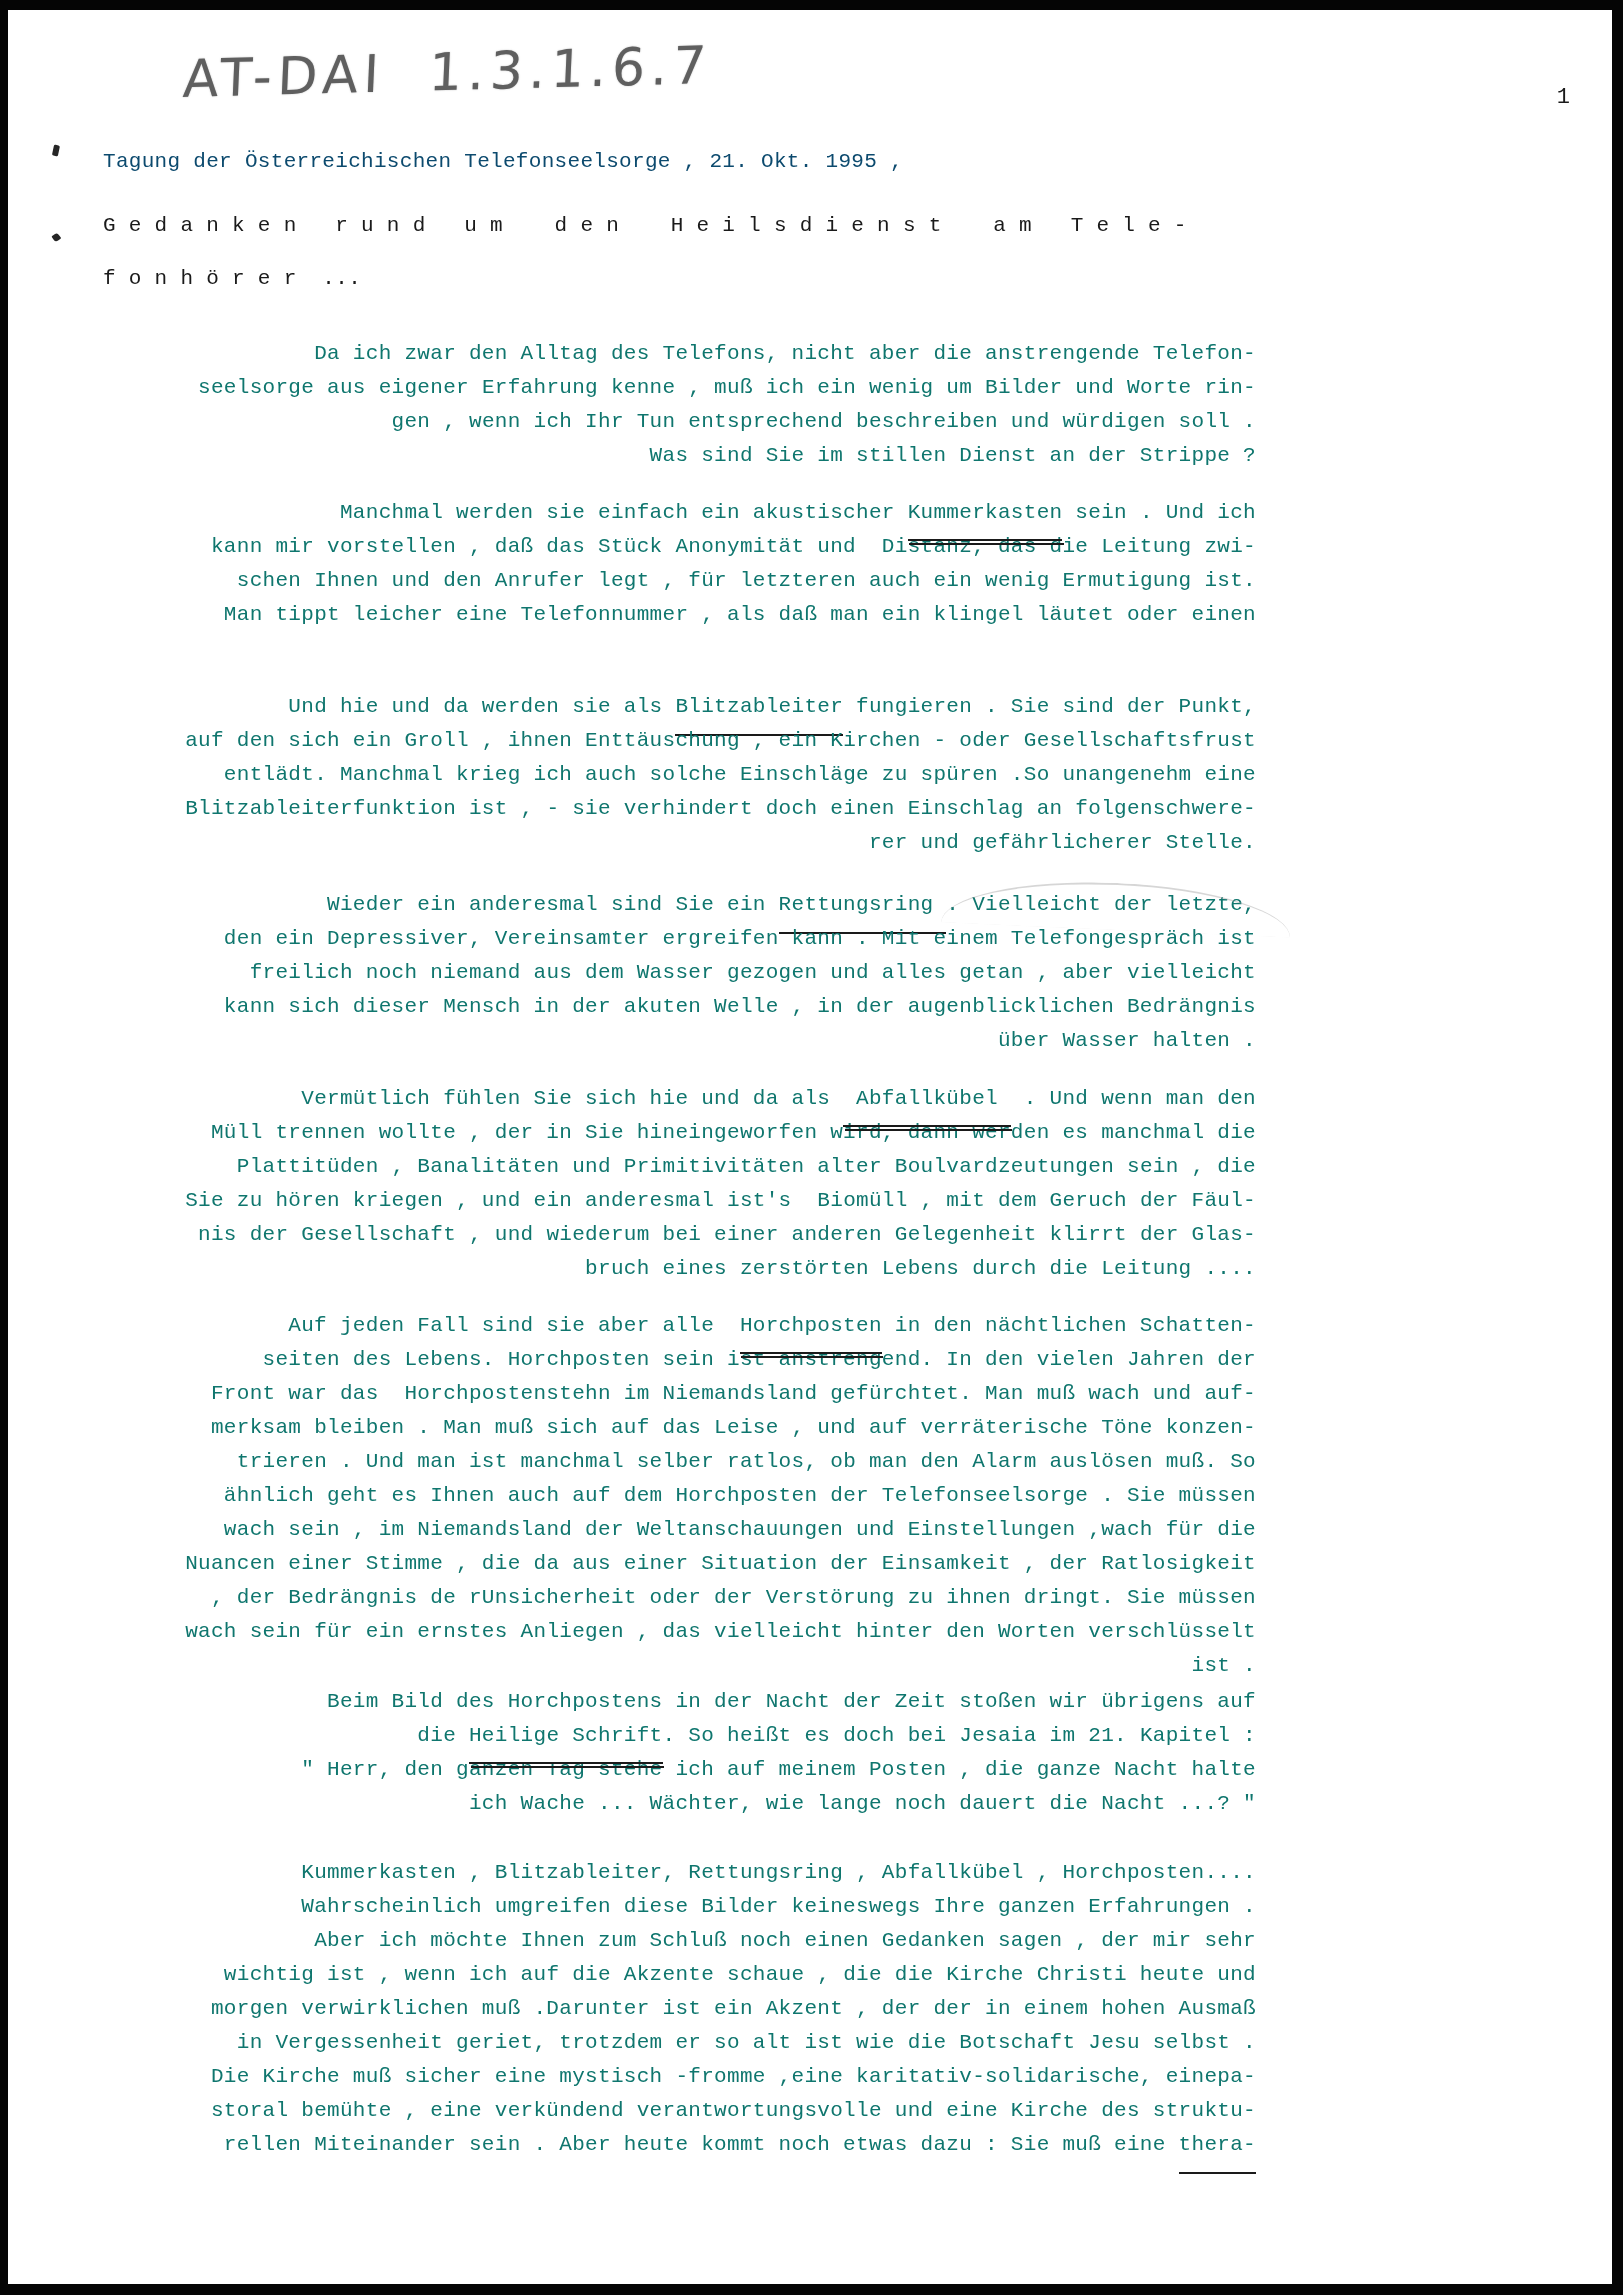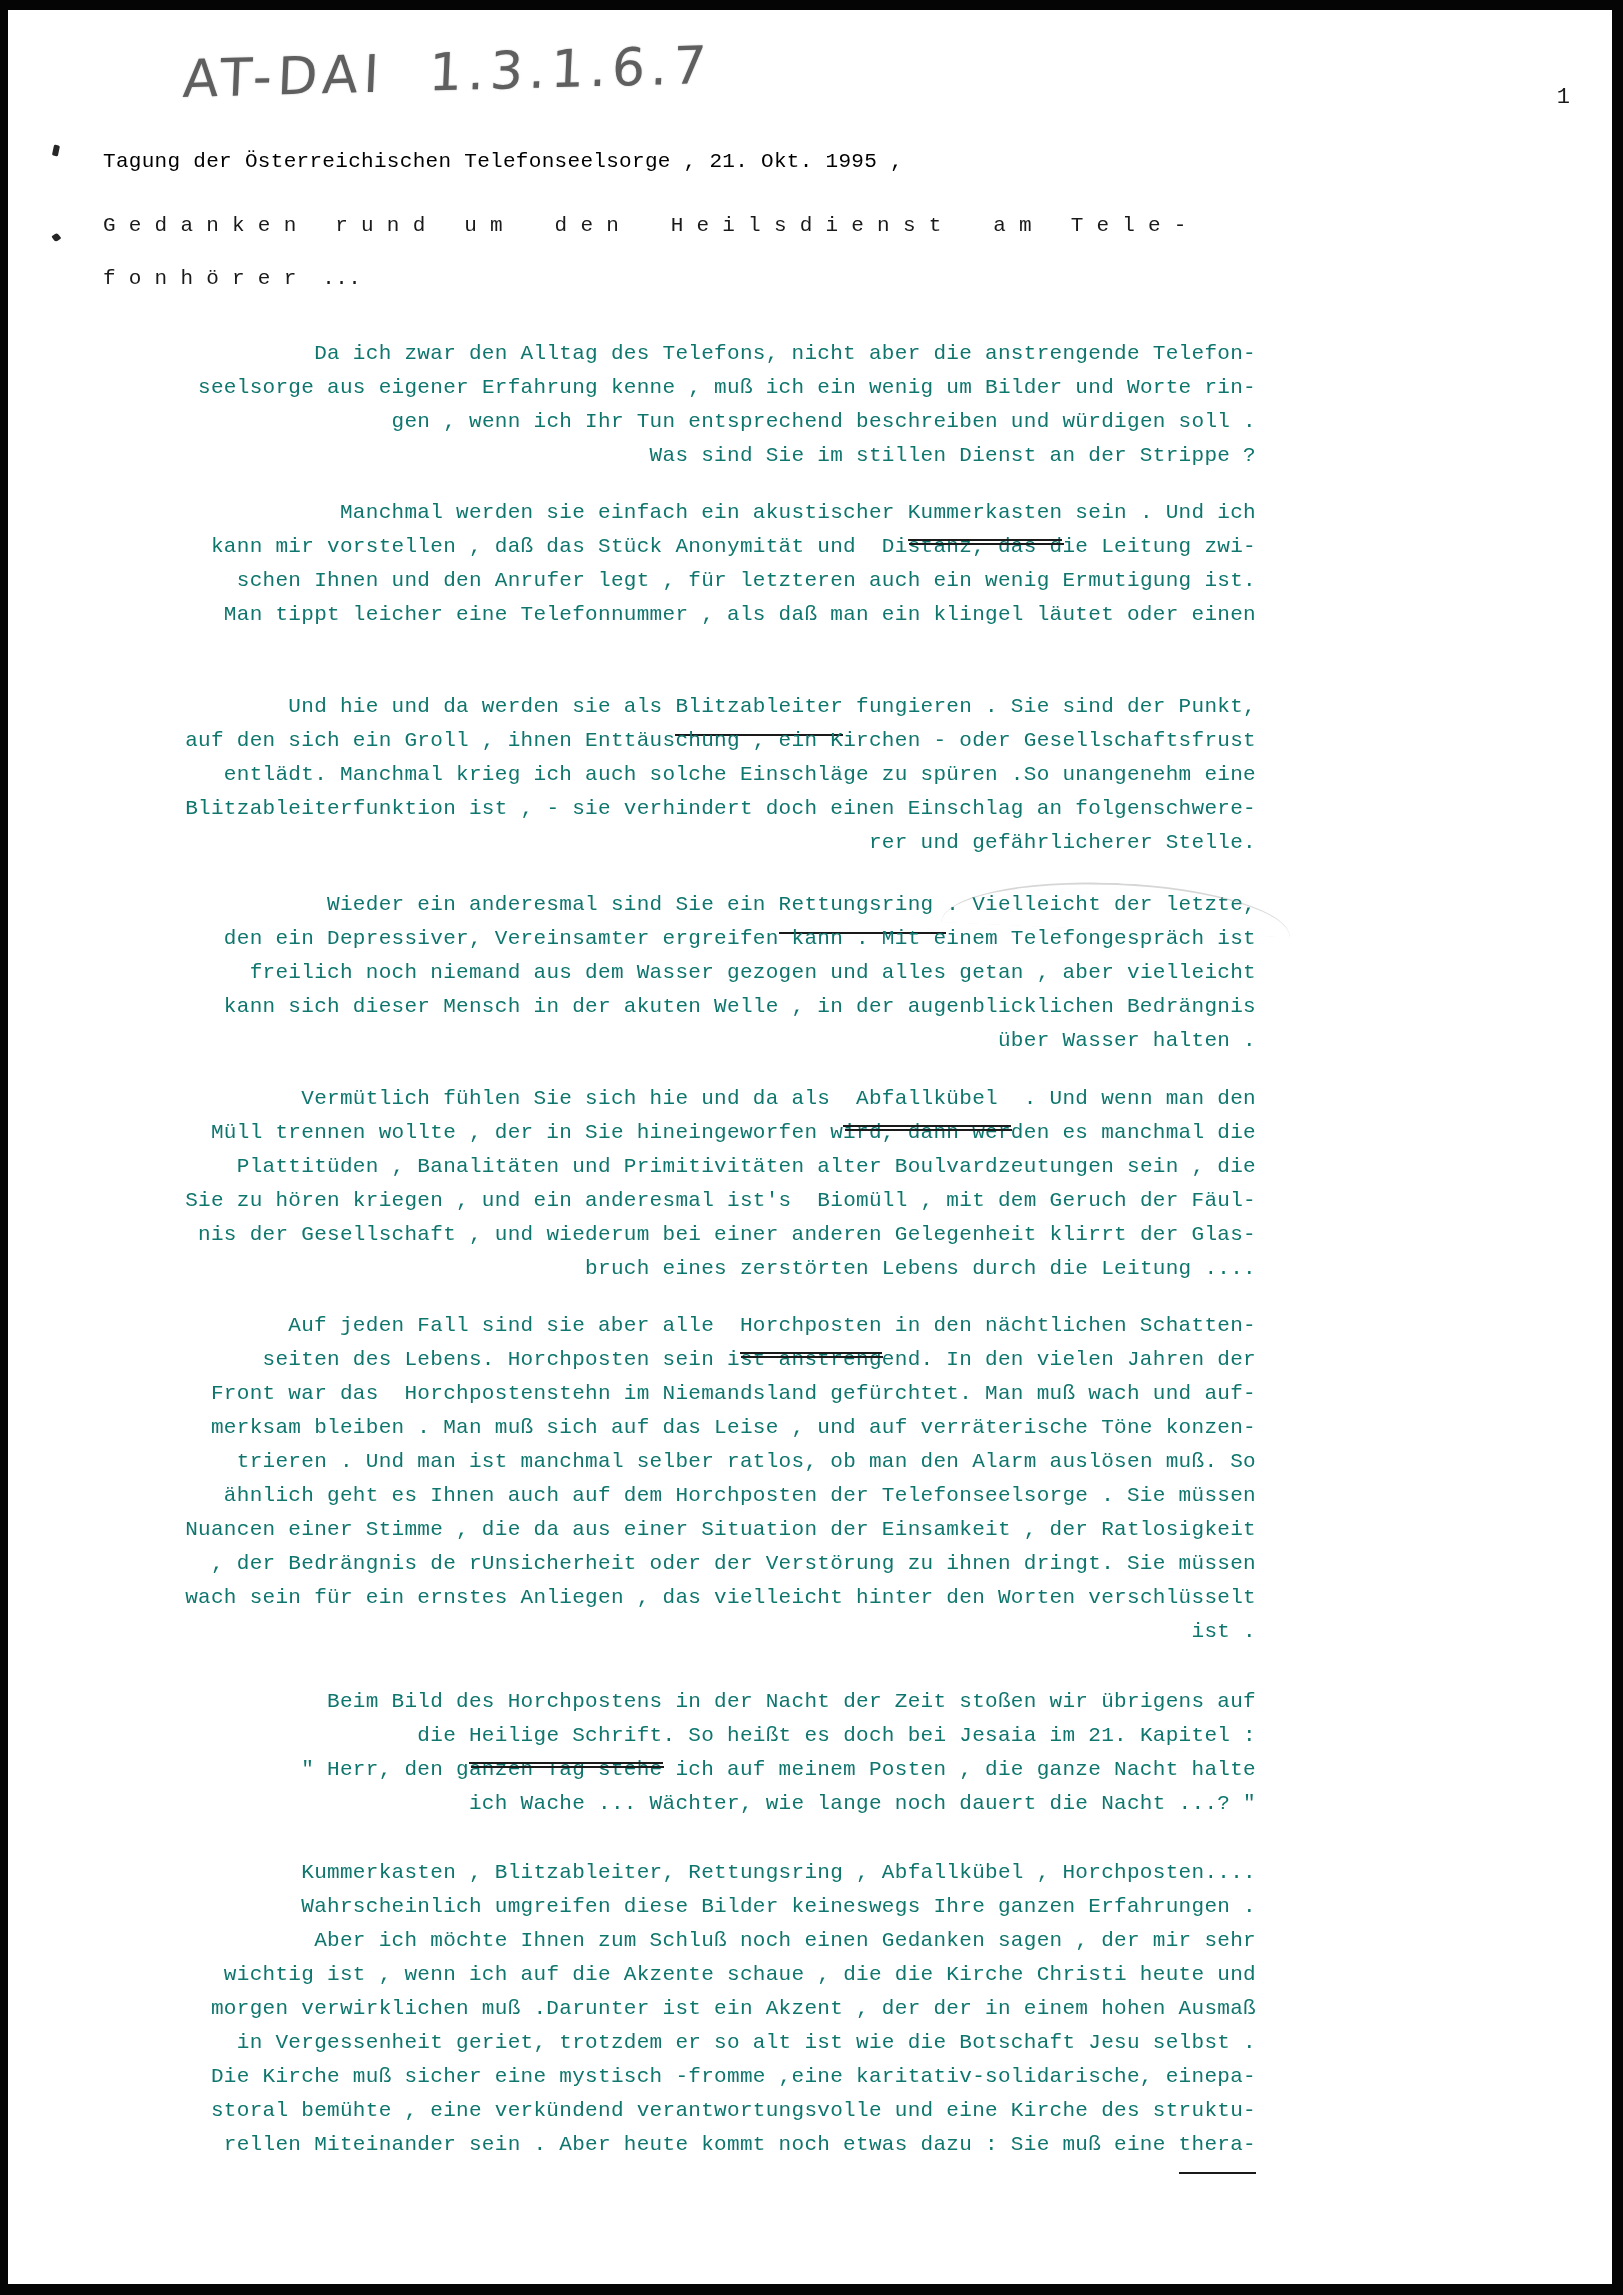--- a/index.html
+++ b/index.html
@@ -23,21 +23,21 @@
     transform:rotate(-1.5deg) skewX(-4deg);
     text-shadow:0 0 1.6px rgba(95,95,95,.45);
     white-space:pre;
   }
   .page-number{
     position:absolute;top:75px;right:42px;
     font-size:22px;color:#1a1a1a;
   }
   .doc-title{
     position:absolute;left:95px;top:140px;
-    font-size:21px;color:#000000;letter-spacing:0.3px;white-space:pre;
+    font-size:21px;color:#0c4a6e;letter-spacing:0.3px;white-space:pre;
   }
   .doc-heading{
     position:absolute;left:95px;
     font-size:21px;color:#1a1a1a;letter-spacing:0.3px;white-space:pre;
   }
   .heading-1{top:204px;}
   .heading-2{top:257px;}
 
   #doc-body{position:absolute;left:95px;top:0;width:1153px;}
   .para{position:absolute;left:0;width:1153px;}
@@ -133,20 +133,21 @@
         <div class="line"><span>nis der Gesellschaft , und wiederum bei einer anderen Gelegenheit klirrt der Glas-</span></div>
         <div class="line"><span>bruch eines zerstörten Lebens durch die Leitung ....</span></div>
       </div>
       <div class="para para-5">
         <div class="line indent"><span>Auf jeden Fall sind sie aber alle  </span><span class="ul-double">Horchposten</span><span> in den nächtlichen Schatten-</span></div>
         <div class="line"><span>seiten des Lebens. Horchposten sein ist anstrengend. In den vielen Jahren der</span></div>
         <div class="line"><span>Front war das  Horchpostenstehn im Niemandsland gefürchtet. Man muß wach und auf-</span></div>
         <div class="line"><span>merksam bleiben . Man muß sich auf das Leise , und auf verräterische Töne konzen-</span></div>
         <div class="line"><span>trieren . Und man ist manchmal selber ratlos, ob man den Alarm auslösen muß. So</span></div>
         <div class="line"><span>ähnlich geht es Ihnen auch auf dem Horchposten der Telefonseelsorge . Sie müssen</span></div>
+        <div class="line"><span>wach sein , im Niemandsland der Weltanschauungen und Einstellungen ,wach für die</span></div>
         <div class="line"><span>Nuancen einer Stimme , die da aus einer Situation der Einsamkeit , der Ratlosigkeit</span></div>
         <div class="line"><span>, der Bedrängnis de rUnsicherheit oder der Verstörung zu ihnen dringt. Sie müssen</span></div>
         <div class="line"><span>wach sein für ein ernstes Anliegen , das vielleicht hinter den Worten verschlüsselt</span></div>
         <div class="line"><span>ist .</span></div>
       </div>
       <div class="para para-6">
         <div class="line indent"><span>Beim Bild des Horchpostens in der Nacht der Zeit stoßen wir übrigens auf</span></div>
         <div class="line"><span>die </span><span class="ul-double">Heilige Schrift</span><span>. So heißt es doch bei Jesaia im 21. Kapitel :</span></div>
         <div class="line indent"><span>" Herr, den ganzen Tag stehe ich auf meinem Posten , die ganze Nacht halte</span></div>
         <div class="line"><span>ich Wache ... Wächter, wie lange noch dauert die Nacht ...? "</span></div>

